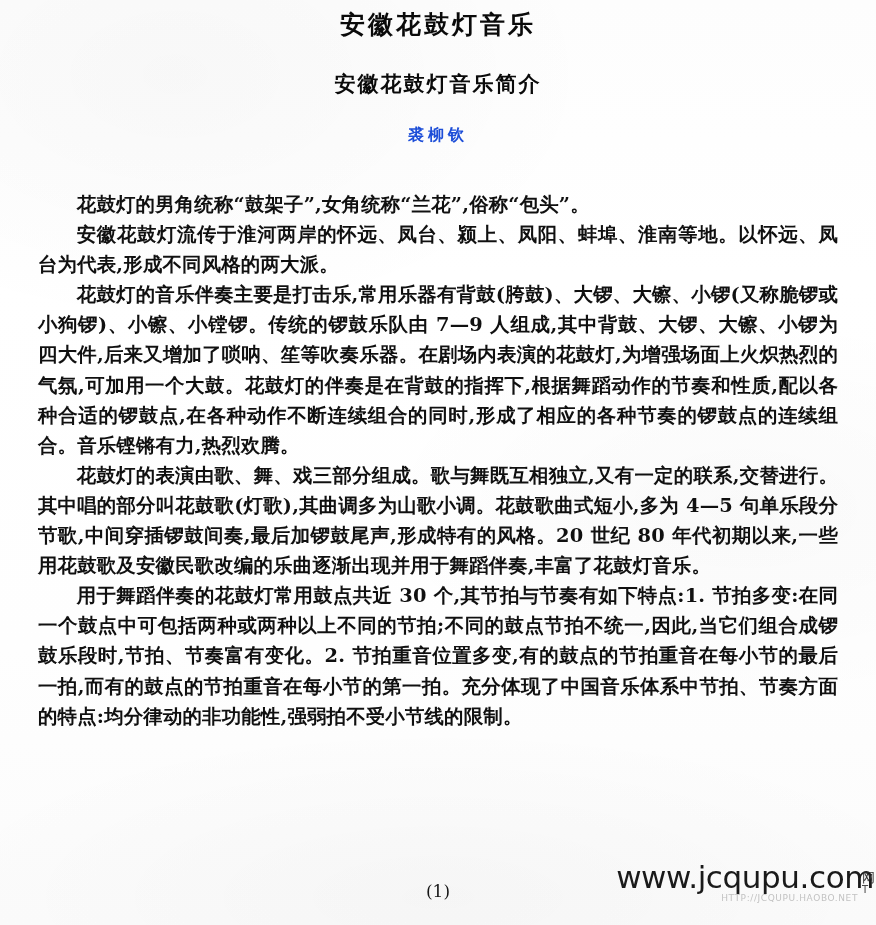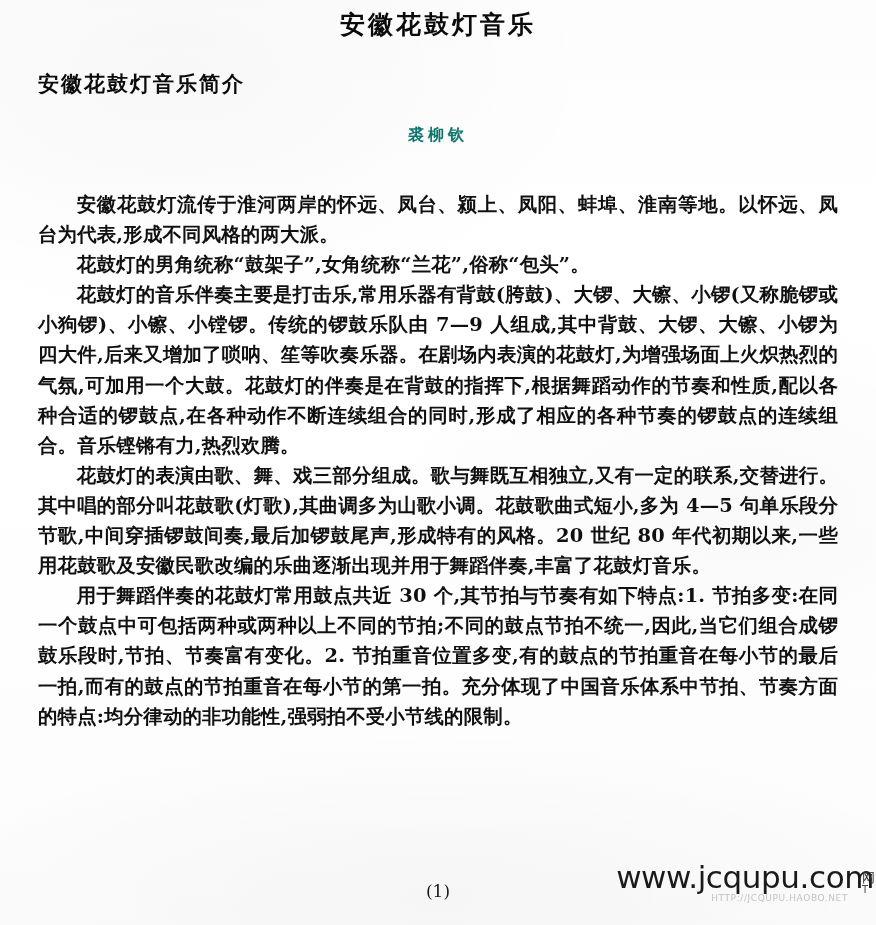--- a/index.html
+++ b/index.html
@@ -38,37 +38,38 @@
     text-align: center;
     font-family: "DejaVu Sans", "Liberation Sans", sans-serif;
     font-weight: bold;
     font-size: 25px;
     letter-spacing: 3px;
     margin: 0;
     padding-top: 8px;
     color: #0a0a0a;
   }
   .doc-subtitle {
+    text-align: center;
     font-family: "DejaVu Sans", "Liberation Sans", sans-serif;
     font-weight: bold;
     font-size: 21px;
     letter-spacing: 2px;
     margin: 0;
     padding-top: 29px;
     color: #0a0a0a;
   }
   .doc-author {
     text-align: center;
     font-family: "DejaVu Serif", "Liberation Serif", serif;
     font-weight: bold;
     font-size: 16px;
     letter-spacing: 4px;
     margin: 0;
     padding-top: 27px;
-    color: #0f766e;
+    color: #1d4ed8;
   }
 
   
   .body-block {
     padding-top: 44px;
   }
   .para {
     font-family: "DejaVu Serif", "Liberation Serif", serif;
     font-size: 19.4px;
     line-height: 30.1px;
@@ -115,21 +116,21 @@
     text-align: center;
   }
   .watermark-sub {
     font-family: "DejaVu Sans", "Liberation Sans", sans-serif;
     font-size: 9px;
     color: rgba(110,110,110,0.40);
     letter-spacing: 0.6px;
     white-space: nowrap;
     display: block;
     margin-top: 1px;
-    margin-right: 26px;
+    margin-right: 16px;
     text-align: right;
   }
   .watermark-edge {
     position: absolute;
     right: 0px;
     bottom: 30px;
     z-index: 5;
     font-family: "DejaVu Sans", "Liberation Sans", sans-serif;
     font-size: 13px;
     color: #303030;
@@ -148,22 +149,22 @@
 
 <div id="content">
 
   <h1 class="doc-title">安徽花鼓灯音乐</h1>
 
   <h2 class="doc-subtitle">安徽花鼓灯音乐简介</h2>
 
   <div class="doc-author">裘柳钦</div>
 
   <div class="body-block">
+    <p class="para">花鼓灯的男角统称“鼓架子”,女角统称“兰花”,俗称“包头”。</p>
     <p class="para">安徽花鼓灯流传于淮河两岸的怀远、凤台、颍上、凤阳、蚌埠、淮南等地。以怀远、凤台为代表,形成不同风格的两大派。</p>
-    <p class="para">花鼓灯的男角统称“鼓架子”,女角统称“兰花”,俗称“包头”。</p>
     <p class="para">花鼓灯的音乐伴奏主要是打击乐,常用乐器有背鼓(胯鼓)、大锣、大镲、小锣(又称脆锣或小狗锣)、小镲、小镗锣。传统的锣鼓乐队由 7—9 人组成,其中背鼓、大锣、大镲、小锣为四大件,后来又增加了唢呐、笙等吹奏乐器。在剧场内表演的花鼓灯,为增强场面上火炽热烈的气氛,可加用一个大鼓。花鼓灯的伴奏是在背鼓的指挥下,根据舞蹈动作的节奏和性质,配以各种合适的锣鼓点,在各种动作不断连续组合的同时,形成了相应的各种节奏的锣鼓点的连续组合。音乐铿锵有力,热烈欢腾。</p>
     <p class="para">花鼓灯的表演由歌、舞、戏三部分组成。歌与舞既互相独立,又有一定的联系,交替进行。其中唱的部分叫花鼓歌(灯歌),其曲调多为山歌小调。花鼓歌曲式短小,多为 4—5 句单乐段分节歌,中间穿插锣鼓间奏,最后加锣鼓尾声,形成特有的风格。20 世纪 80 年代初期以来,一些用花鼓歌及安徽民歌改编的乐曲逐渐出现并用于舞蹈伴奏,丰富了花鼓灯音乐。</p>
     <p class="para">用于舞蹈伴奏的花鼓灯常用鼓点共近 30 个,其节拍与节奏有如下特点:1. 节拍多变:在同一个鼓点中可包括两种或两种以上不同的节拍;不同的鼓点节拍不统一,因此,当它们组合成锣鼓乐段时,节拍、节奏富有变化。2. 节拍重音位置多变,有的鼓点的节拍重音在每小节的最后 一拍,而有的鼓点的节拍重音在每小节的第一拍。充分体现了中国音乐体系中节拍、节奏方面的特点:均分律动的非功能性,强弱拍不受小节线的限制。</p>
   </div>
 
 </div>
 
 <div class="page-number">(1)</div>
 
 <div class="watermark">

